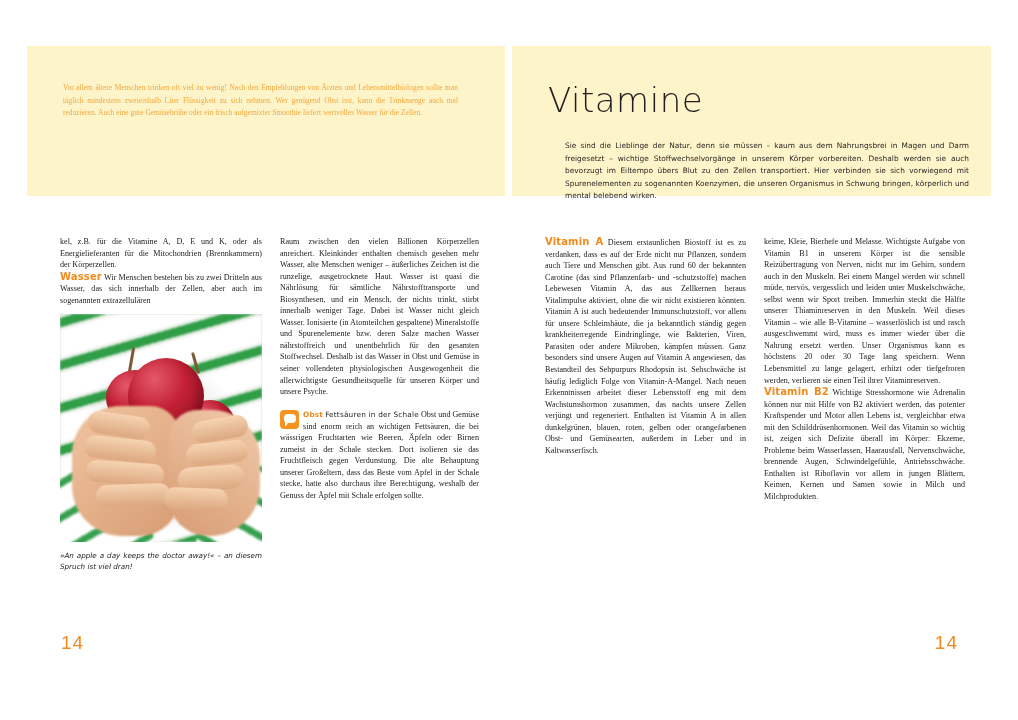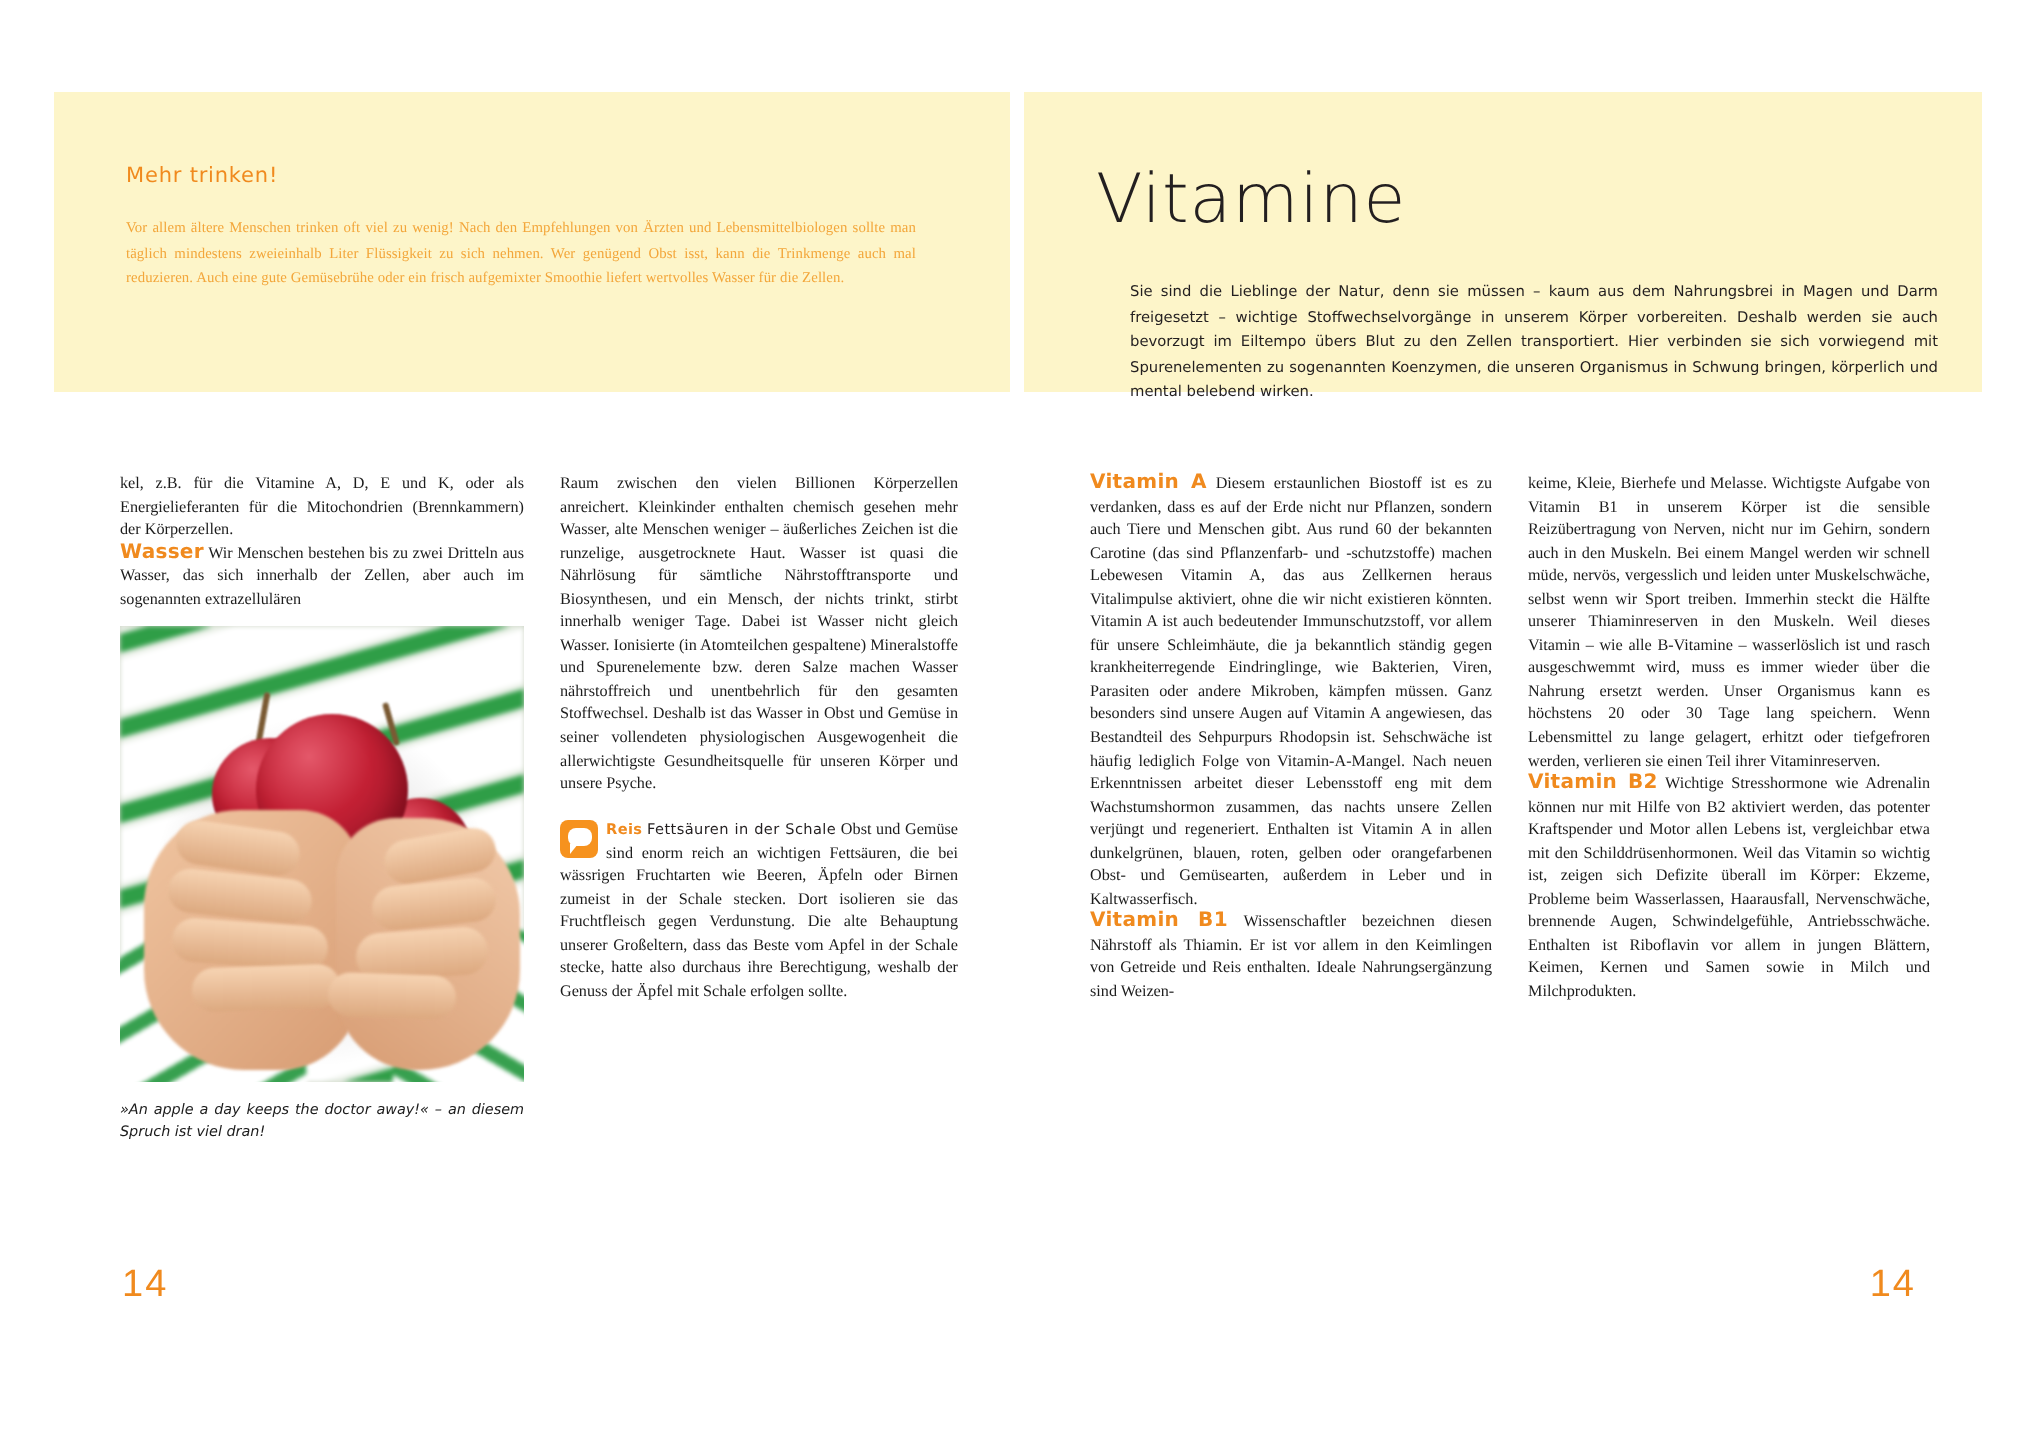--- a/index.html
+++ b/index.html
@@ -271,21 +271,20 @@
 </style>
 </head>
 <body>
 
 <div class="spread">
 
   <div class="page page-left">
 
     <div class="band">
       <div class="band-inner">
-        <div class="band-title-small">Mehr trinken!</div>
         <div class="band-body-small">Vor allem ältere Menschen trinken oft viel zu wenig! Nach den Empfehlungen von Ärzten und Lebensmittelbiologen sollte man täglich mindestens zweieinhalb Liter Flüssigkeit zu sich nehmen. Wer genügend Obst isst, kann die Trinkmenge auch mal reduzieren. Auch eine gute Gemüsebrühe oder ein frisch aufgemixter Smoothie liefert wertvolles Wasser für die Zellen.</div>
       </div>
     </div>
 
     <div class="cols">
 
       <div class="col">
         <p>kel, z.B. für die Vitamine A, D, E und K, oder als Energielieferanten für die Mitochondrien (Brennkammern) der Körperzellen.</p>
         <p><span class="lead">Wasser</span> <span>Wir Menschen bestehen bis zu zwei Dritteln aus Wasser, das sich innerhalb der Zellen, aber auch im sogenannten extrazellulären</span></p>
 
@@ -318,21 +317,21 @@
           </div>
           <div class="caption">»An apple a day keeps the doctor away!« – an diesem Spruch ist viel dran!</div>
         </div>
       </div>
 
       <div class="col">
         <p>Raum zwischen den vielen Billionen Körperzellen anreichert. Kleinkinder enthalten chemisch gesehen mehr Wasser, alte Menschen weniger – äußerliches Zeichen ist die runzelige, ausgetrocknete Haut. Wasser ist quasi die Nährlösung für sämtliche Nährstofftransporte und Biosynthesen, und ein Mensch, der nichts trinkt, stirbt innerhalb weniger Tage. Dabei ist Wasser nicht gleich Wasser. Ionisierte (in Atomteilchen gespaltene) Mineralstoffe und Spurenelemente bzw. deren Salze machen Wasser nährstoffreich und unentbehrlich für den gesamten Stoffwechsel. Deshalb ist das Wasser in Obst und Gemüse in seiner vollendeten physiologischen Ausgewogenheit die allerwichtigste Gesundheitsquelle für unseren Körper und unsere Psyche.</p>
 
         <div class="infobox">
           <span class="info-icon"></span>
-          <span class="info-label">Reis</span>
+          <span class="info-label">Obst</span>
           <span class="info-sub">Fettsäuren in der Schale</span>
           <span>Obst und Gemüse sind enorm reich an wichtigen Fettsäuren, die bei wässrigen Fruchtarten wie Beeren, Äpfeln oder Birnen zumeist in der Schale stecken. Dort isolieren sie das Fruchtfleisch gegen Verdunstung. Die alte Behauptung unserer Großeltern, dass das Beste vom Apfel in der Schale stecke, hatte also durchaus ihre Berechtigung, weshalb der Genuss der Äpfel mit Schale erfolgen sollte.</span>
         </div>
       </div>
 
     </div>
 
     <div class="folio folio-left">14</div>
   </div>
 
@@ -342,21 +341,20 @@
       <div class="band-inner">
         <h1 class="band-title-big">Vitamine</h1>
         <div class="band-body-big">Sie sind die Lieblinge der Natur, denn sie müssen – kaum aus dem Nahrungsbrei in Magen und Darm freigesetzt – wichtige Stoffwechselvorgänge in unserem Körper vorbereiten. Deshalb werden sie auch bevorzugt im Eiltempo übers Blut zu den Zellen transportiert. Hier verbinden sie sich vorwiegend mit Spurenelementen zu sogenannten Koenzymen, die unseren Organismus in Schwung bringen, körperlich und mental belebend wirken.</div>
       </div>
     </div>
 
     <div class="cols">
 
       <div class="col">
         <p><span class="lead">Vitamin A</span> <span>Diesem erstaunlichen Biostoff ist es zu verdanken, dass es auf der Erde nicht nur Pflanzen, sondern auch Tiere und Menschen gibt. Aus rund 60 der bekannten Carotine (das sind Pflanzenfarb- und -schutzstoffe) machen Lebewesen Vitamin A, das aus Zellkernen heraus Vitalimpulse aktiviert, ohne die wir nicht existieren könnten. Vitamin A ist auch bedeutender Immunschutzstoff, vor allem für unsere Schleimhäute, die ja bekanntlich ständig gegen krankheiterregende Eindringlinge, wie Bakterien, Viren, Parasiten oder andere Mikroben, kämpfen müssen. Ganz besonders sind unsere Augen auf Vitamin A angewiesen, das Bestandteil des Sehpurpurs Rhodopsin ist. Sehschwäche ist häufig lediglich Folge von Vitamin-A-Mangel. Nach neuen Erkenntnissen arbeitet dieser Lebensstoff eng mit dem Wachstumshormon zusammen, das nachts unsere Zellen verjüngt und regeneriert. Enthalten ist Vitamin A in allen dunkelgrünen, blauen, roten, gelben oder orangefarbenen Obst- und Gemüsearten, außerdem in Leber und in Kaltwasserfisch.</span></p>
-        <p><span class="lead">Vitamin B1</span> <span>Wissenschaftler bezeichnen diesen Nährstoff als Thiamin. Er ist vor allem in den Keimlingen von Getreide und Reis enthalten. Ideale Nahrungsergänzung sind Weizen-</span></p>
       </div>
 
       <div class="col">
         <p>keime, Kleie, Bierhefe und Melasse. Wichtigste Aufgabe von Vitamin B1 in unserem Körper ist die sensible Reizübertragung von Nerven, nicht nur im Gehirn, sondern auch in den Muskeln. Bei einem Mangel werden wir schnell müde, nervös, vergesslich und leiden unter Muskelschwäche, selbst wenn wir Sport treiben. Immerhin steckt die Hälfte unserer Thiaminreserven in den Muskeln. Weil dieses Vitamin – wie alle B-Vitamine – wasserlöslich ist und rasch ausgeschwemmt wird, muss es immer wieder über die Nahrung ersetzt werden. Unser Organismus kann es höchstens 20 oder 30 Tage lang speichern. Wenn Lebensmittel zu lange gelagert, erhitzt oder tiefgefroren werden, verlieren sie einen Teil ihrer Vitaminreserven.</p>
         <p><span class="lead">Vitamin B2</span> <span>Wichtige Stresshormone wie Adrenalin können nur mit Hilfe von B2 aktiviert werden, das potenter Kraftspender und Motor allen Lebens ist, vergleichbar etwa mit den Schilddrüsenhormonen. Weil das Vitamin so wichtig ist, zeigen sich Defizite überall im Körper: Ekzeme, Probleme beim Wasserlassen, Haarausfall, Nervenschwäche, brennende Augen, Schwindelgefühle, Antriebsschwäche. Enthalten ist Riboflavin vor allem in jungen Blättern, Keimen, Kernen und Samen sowie in Milch und Milchprodukten.</span></p>
       </div>
 
     </div>
 
     <div class="folio folio-right">14</div>

